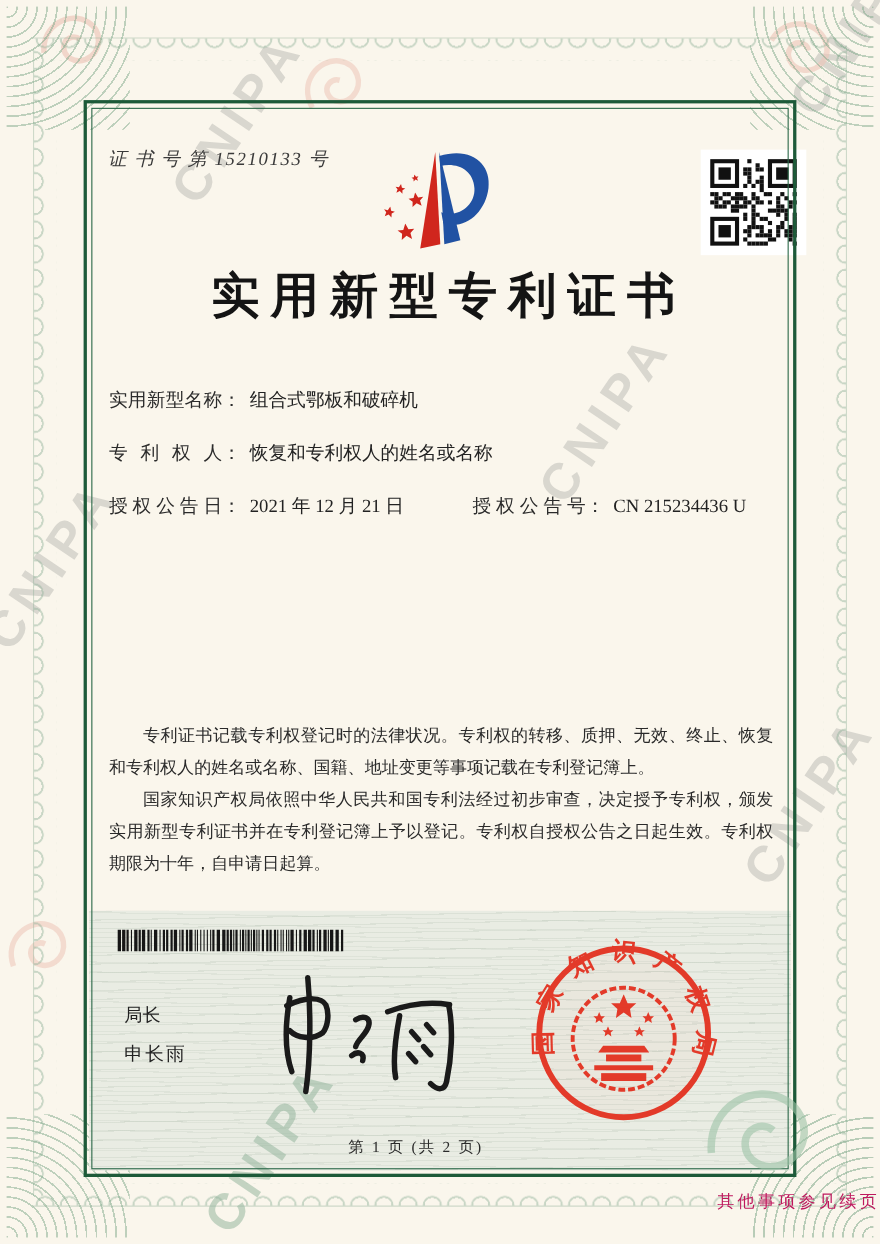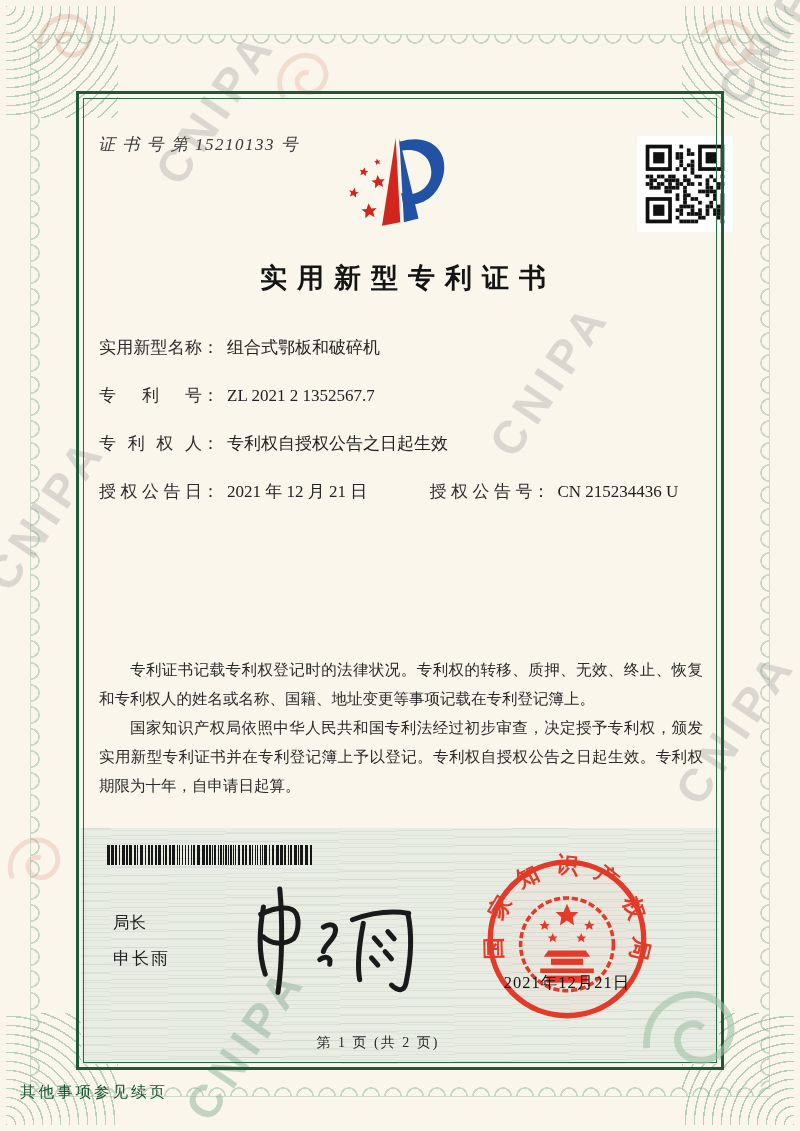--- a/index.html
+++ b/index.html
@@ -36,25 +36,25 @@
   
   .frame-outer{position:absolute;left:76px;top:91px;width:642px;height:973px;
     border:3px solid #1d5a39;z-index:6;pointer-events:none;}
   .frame-inner{position:absolute;left:83px;top:98px;width:632px;height:963px;
     border:1px solid #2a6848;z-index:6;pointer-events:none;}
   
   .cert-no{position:absolute;left:98px;top:133px;font-size:17px;letter-spacing:1.5px;color:#3a3a3a;z-index:3;font-style:italic;}
   .logo{position:absolute;left:330px;top:128px;z-index:3;}
   .qr-wrap{position:absolute;left:637px;top:136px;width:96px;height:96px;background:#fff;z-index:3;
     display:flex;align-items:center;justify-content:center;}
-  .title{position:absolute;left:16px;right:0;top:240px;text-align:center;font-size:27px;
-    font-weight:bold;letter-spacing:10px;color:#141414;z-index:3;margin-top:20px;}
+  .title{position:absolute;left:16px;right:0;top:240px;text-align:center;font-size:44px;
+    font-weight:bold;letter-spacing:10px;color:#141414;z-index:3;}
   
   .fields{position:absolute;left:99px;top:336px;width:610px;z-index:3;font-size:17px;}
-  .frow{height:26px;margin-bottom:22px;white-space:nowrap;}
+  .frow{height:26px;margin-bottom:22px;white-space:nowrap;margin-top:16px;}
   .flabel{display:inline-block;width:103px;text-align:justify;text-align-last:justify;vertical-align:top;color:#2b2b2b;}
   .fcolon{margin-right:8px;color:#2b2b2b;}
   .fval{color:#222;}
   .frow-double .pair2{margin-left:58px;}
   
   .paras{position:absolute;left:99px;top:655px;width:604px;z-index:3;
     font-size:15.5px;line-height:29px;text-align:justify;color:#2a2a2a;}
   .paras p{margin:0;text-indent:2em;}
   
   .panel{position:absolute;left:81px;top:828px;width:638px;height:236px;z-index:2;
@@ -66,22 +66,22 @@
   .dir-title{position:absolute;left:113px;top:912px;z-index:3;
     font-family:Liberation Mono, monospace;font-size:16.5px;color:#222;text-align:right;}
   .dir-name{position:absolute;left:113px;top:947px;z-index:3;
     font-family:"Liberation Sans","DejaVu Sans",sans-serif;font-size:17px;letter-spacing:2px;color:#222;}
   .signature{position:absolute;left:232px;top:878px;z-index:4;}
   .seal{position:absolute;left:476px;top:848px;width:182px;height:182px;z-index:3;opacity:.95;}
   .seal-date{position:absolute;left:478px;top:972px;width:178px;text-align:center;z-index:5;
     font-size:16.5px;color:#111;letter-spacing:1px;}
   .page-info{position:absolute;left:81px;width:594px;top:1034px;text-align:center;z-index:4;
     font-size:14px;letter-spacing:2px;color:#2a2a2a;}
-  .continuation{position:absolute;left:0;right:0;top:1082px;text-align:left;z-index:3;
-    font-size:15.5px;letter-spacing:3px;color:#14532d;padding-left:20px;}
+  .continuation{position:absolute;left:0;right:0;top:1082px;text-align:right;z-index:3;
+    font-size:15.5px;letter-spacing:3px;color:#be185d;padding-left:20px;}
 </style>
 </head>
 <body>
 
 <div class="page">
 
   <div class="lace lace-top"></div>
   <div class="lace lace-bottom"></div>
   <div class="lace lace-left"></div>
   <div class="lace lace-right"></div>
@@ -274,24 +274,21 @@
       </svg>
   </div>
 
   <div class="title">实用新型专利证书</div>
 
   <div class="fields">
     <div class="frow">
       <span class="flabel">实用新型名称</span><span class="fcolon">：</span><span class="fval">组合式鄂板和破碎机</span>
     </div>
     <div class="frow">
-      <span class="flabel">专利号</span><span class="fcolon">：</span><span class="fval">ZL 2021 2 1352567.7</span>
-    </div>
-    <div class="frow">
-      <span class="flabel">专利权人</span><span class="fcolon">：</span><span class="fval">专利权自授权公告之日起生效</span>
+      <span class="flabel">专利权人</span><span class="fcolon">：</span><span class="fval">恢复和专利权人的姓名或名称</span>
     </div>
     <div class="frow frow-double">
       <span class="pair1"><span class="flabel">授权公告日</span><span class="fcolon">：</span><span class="fval">2021 年 12 月 21 日</span></span>
       <span class="pair2"><span class="flabel">授权公告号</span><span class="fcolon">：</span><span class="fval">CN 215234436 U</span></span>
     </div>
   </div>
 
   <div class="paras">
     <p>专利证书记载专利权登记时的法律状况。专利权的转移、质押、无效、终止、恢复和专利权人的姓名或名称、国籍、地址变更等事项记载在专利登记簿上。</p>
     <p>国家知识产权局依照中华人民共和国专利法经过初步审查，决定授予专利权，颁发实用新型专利证书并在专利登记簿上予以登记。专利权自授权公告之日起生效。专利权期限为十年，自申请日起算。</p>
@@ -391,18 +388,17 @@
       <use href="#star" x="-10" y="-10" width="20" height="20" transform="translate(77,87) scale(0.62)"></use>
       <use href="#star" x="-10" y="-10" width="20" height="20" transform="translate(127,87) scale(0.62)"></use>
       <use href="#star" x="-10" y="-10" width="20" height="20" transform="translate(86,101) scale(0.58)"></use>
       <use href="#star" x="-10" y="-10" width="20" height="20" transform="translate(118,101) scale(0.58)"></use>
       <path d="M76,122 h52 l-5,-7 h-42 z"></path>
       <rect x="84" y="124" width="36" height="7"></rect>
       <path d="M72,135 h60 v5 h-60 z"></path>
       <rect x="79" y="143" width="46" height="8"></rect>
     </g>
   </svg>
-  <div class="seal-date">2021年12月21日</div>
 
   <div class="page-info">第 1 页 (共 2 页)</div>
   <div class="continuation">其他事项参见续页</div>
 
 </div>
 
 </body></html>

